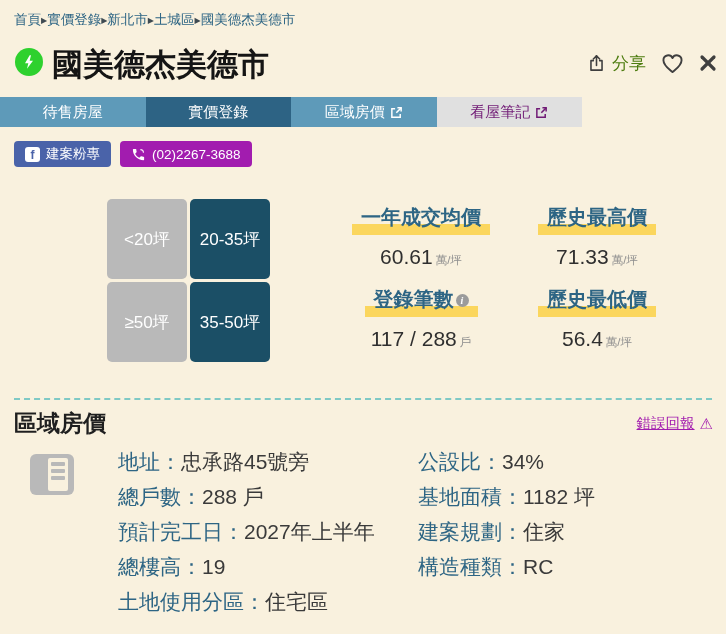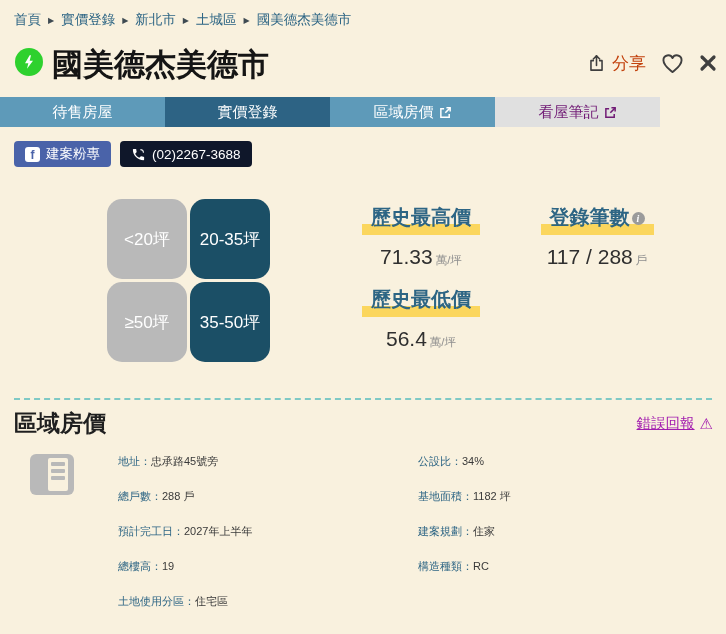--- a/index.html
+++ b/index.html
@@ -5,55 +5,55 @@
   * { margin:0; padding:0; box-sizing:border-box; }
   body {
     font-family:"Liberation Sans","DejaVu Sans",sans-serif;
     background:#f9f1de;
     width:726px; height:634px; overflow:hidden;
   }
   .page { position:relative; width:726px; height:634px; background:#f9f1de; }
 
   
   .breadcrumb { position:absolute; left:14px; top:11px; font-size:13.5px; color:#2d6584;
-    display:flex; align-items:center; gap:7px; white-space:nowrap; }
+    display:flex; align-items:center; white-space:nowrap; }
   .breadcrumb a { color:#2d6584; text-decoration:none; cursor:pointer; }
   .breadcrumb .sep { font-size:8px; color:#3e4a52; }
 
   
   .brand-icon { position:absolute; left:15px; top:48px; width:28px; height:28px;
     background:#2ed12e; border-radius:50%; display:flex; align-items:center; justify-content:center; }
   .page-title { position:absolute; left:52px; top:44px; font-size:31px; font-weight:bold; color:#151515; }
   .title-actions { position:absolute; right:9px; top:50px; height:26px;
     display:flex; align-items:center; gap:15px; color:#3f3f3f; }
-  .title-actions button { background:none; border:none; color:#c2410c; cursor:pointer;
+  .title-actions button { background:none; border:none; color:#4d7c0f; cursor:pointer;
     display:flex; align-items:center; gap:6px; font-size:17px; font-family:inherit; padding:0; }
   .icon-svg { display:block; }
 
   
-  .tabs { position:absolute; left:0; top:97px; width:660px; height:30px; display:flex; }
+  .tabs { position:absolute; left:0; top:97px; width:582px; height:30px; display:flex; }
   .tab { flex:1; display:flex; align-items:center; justify-content:center; gap:5px;
     background:#5e9ab9; color:#fff; font-size:15px; cursor:pointer; }
   .tab.active { background:#2d6384; }
   .tab.disabled { background:#e0e0e0; color:#701a75; cursor:default; }
 
   
   .action-buttons { position:absolute; left:14px; top:141px; display:flex; gap:9px; }
   .btn { height:26px; border:none; border-radius:4px; color:#fff; font-size:13.5px;
     font-family:inherit; display:flex; align-items:center; gap:6px; padding:0 11px; cursor:pointer; }
   .btn-fb { background:#4a63a9; }
-  .btn-phone { background:#0f172a; }
+  .btn-phone { background:#a21caf; }
   .fb-badge { width:15px; height:15px; background:#fff; color:#4a63a9; border-radius:3px;
     font-weight:bold; font-size:12px; display:flex; align-items:flex-end; justify-content:center; line-height:14px; }
 
   
   .size-grid { position:absolute; left:107px; top:199px; display:grid;
     grid-template-columns:80px 80px; grid-template-rows:80px 80px; gap:3px; }
   .size-cell { display:flex; align-items:center; justify-content:center; color:#fff;
-    font-size:17px; border-radius:15px; cursor:pointer; }
+    font-size:17px; border-radius:5px; cursor:pointer; }
   .size-cell.off { background:#b9b9b9; }
   .size-cell.on { background:#1b4f66; }
 
   
   .stats { position:absolute; left:333px; top:199px; width:352px; display:grid;
     grid-template-columns:176px 176px; grid-template-rows:82px 82px; }
   .stat { text-align:center; padding-top:5px; }
   .stat-label { display:inline-block; position:relative; z-index:0; font-size:20px;
     font-weight:600; color:#2d6584; white-space:nowrap; }
   .stat-label::after { content:""; position:absolute; left:-9px; right:-9px; bottom:-4px;
@@ -73,21 +73,21 @@
   .error-report .lbl { text-decoration:underline; }
   .error-report .warn { font-size:15px; text-decoration:none; }
 
   
   .doc-icon { position:absolute; left:30px; top:454px; width:44px; height:41px;
     background:#b9b9b9; border-radius:6px; }
   .doc-page { position:absolute; left:18px; top:4px; width:20px; height:33px;
     background:#f9f1de; border-radius:2px; padding:4px 3px 0 3px; }
   .doc-line { height:4px; background:#b9b9b9; margin-bottom:3px; border-radius:1px; }
 
-  .fields { position:absolute; top:448px; font-size:11px; }
+  .fields { position:absolute; top:448px; font-size:21px; }
   .fields.left { left:118px; }
   .fields.right { left:418px; }
   .field-row { height:35px; line-height:27px; white-space:nowrap; }
   .f-label { color:#2d6584; }
   .f-value { color:#3a3a3a; }
 </style>
 </head>
 <body>
 
 <div class="page">
@@ -174,20 +174,26 @@
 
   <div class="size-grid">
     <div class="size-cell off">&lt;20坪</div>
     <div class="size-cell on">20-35坪</div>
     <div class="size-cell off">≥50坪</div>
     <div class="size-cell on">35-50坪</div>
   </div>
 
   <div class="stats">
     <div class="stat">
+      <span class="stat-label"><span>一年成交均價</span></span>
+      <div class="stat-value-row">
+        <span>60.61</span><span class="stat-unit">萬/坪</span>
+      </div>
+    </div>
+    <div class="stat">
       <span class="stat-label"><span>歷史最高價</span></span>
       <div class="stat-value-row">
         <span>71.33</span><span class="stat-unit">萬/坪</span>
       </div>
     </div>
     <div class="stat">
       <span class="stat-label"><span>登錄筆數</span><span class="info-dot">i</span></span>
       <div class="stat-value-row">
         <span>117 / 288</span><span class="stat-unit">戶</span>
       </div>

